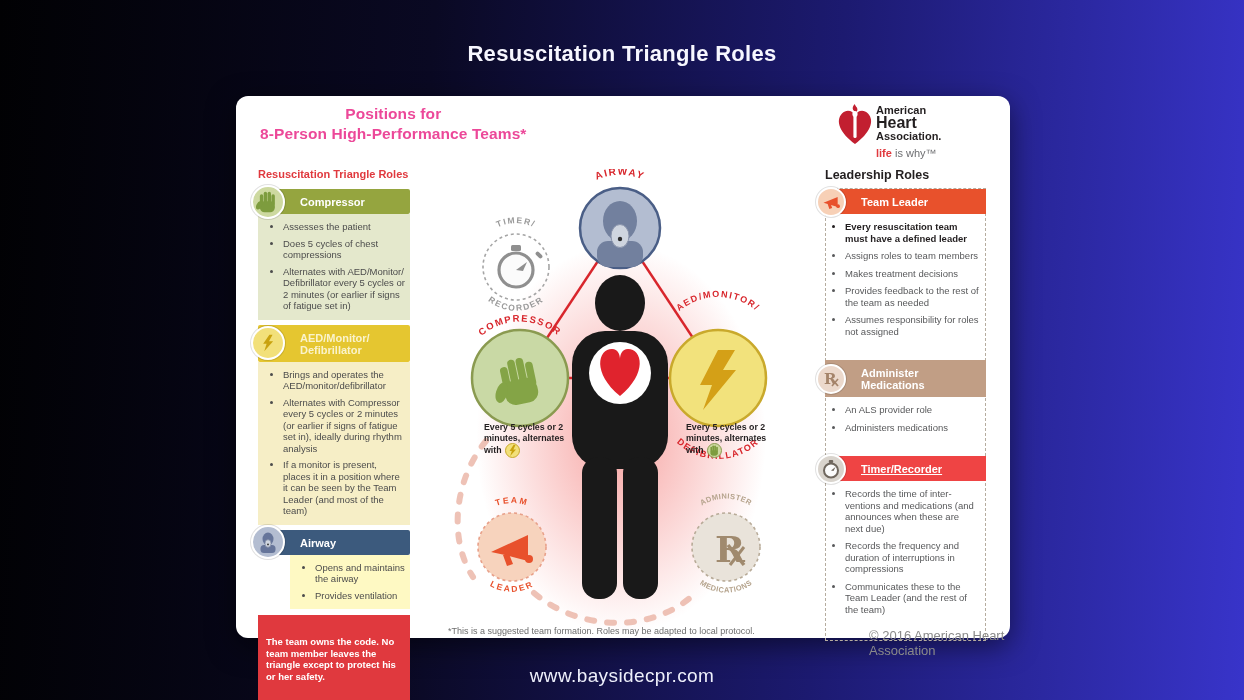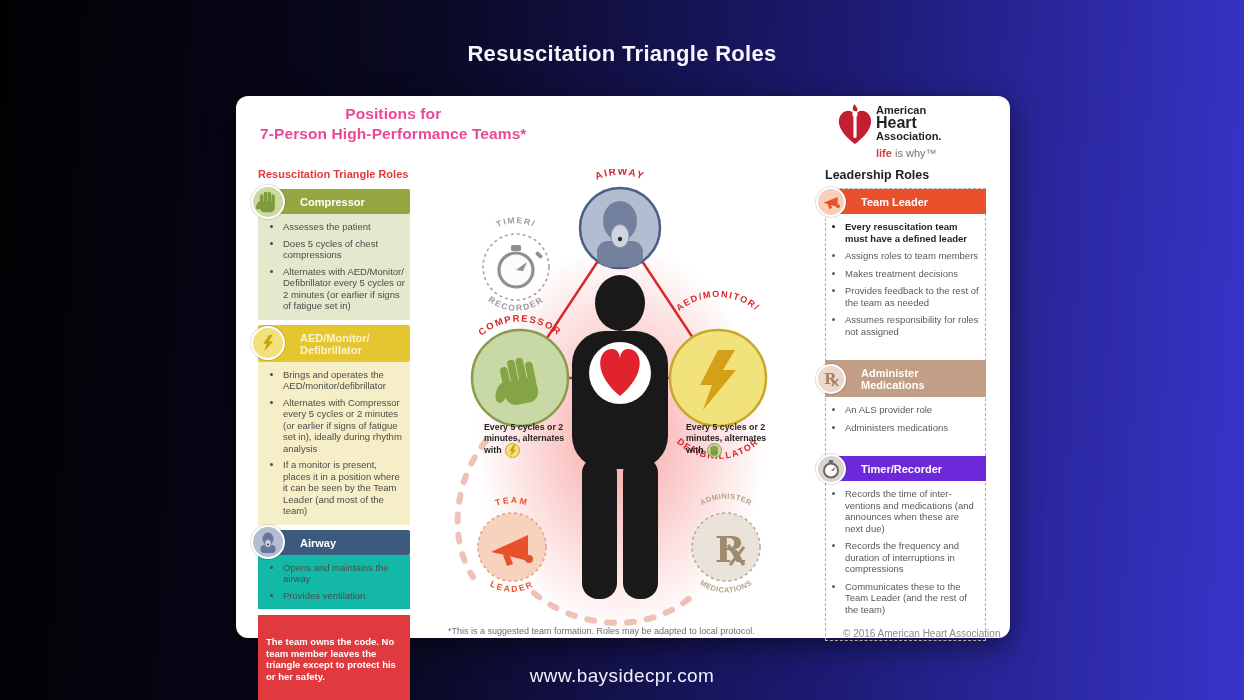--- a/index.html
+++ b/index.html
@@ -40,36 +40,36 @@
   .sec-head.navy { background:#3c5a7d; }
   .badge { position:absolute; left:-7px; top:50%; transform:translateY(-50%);
     width:34px; height:34px; border-radius:50%; border:2px solid #fff;
     box-shadow:0 0 0 1px rgba(0,0,0,.12); display:flex; align-items:center; justify-content:center; }
   .badge.b-green { background:#cdd9a0; }
   .badge.b-yellow { background:#f2e07a; }
   .badge.b-navy { background:#b3bdd1; }
   .sec-body { padding:7px 3px 8px 12px; }
   .sec-body.green { background:#e4e8cc; }
   .sec-body.yellow { background:#f6eec6; }
-  .sec-body.navy { background:#14b8a6; }
+  .sec-body.navy { background:#fef9c3;margin-left:32px; }
   .sec-body ul { margin:0; padding-left:13px; }
   .sec-body li { font-size:9.5px; line-height:11.5px; color:#4c4c4c; margin-bottom:5px; }
   .sec-body li:last-child { margin-bottom:0; }
   .warning { background:#e0393e; color:#fff; font-weight:bold; font-size:9.5px;
     line-height:11.5px; padding:21px 8px; margin-top:6px; }
 
   
   .col-right { position:absolute; left:589px; top:72px; width:161px; }
   .col-title-black { font-weight:bold; font-size:12.5px; color:#231f20; margin-bottom:6px; }
   .dashed-box { border:1.5px dashed #b5ac9f; padding-bottom:2px; }
   .rsec-head { position:relative; color:#fff; font-weight:bold; font-size:11px;
     line-height:12px; padding:7px 4px 6px 36px; margin:0 -1px; }
   .rsec-head.orange { background:#e8512c; }
   .rsec-head.tan { background:#c19e85; }
-  .rsec-head.gray { background:#6d28d9; }
+  .rsec-head.gray { background:#ef4444;text-decoration:underline; }
   .rbadge { position:absolute; left:-9px; top:50%; transform:translateY(-50%);
     width:30px; height:30px; border-radius:50%; border:2px solid #fff;
     box-shadow:0 0 0 1px rgba(0,0,0,.12); display:flex; align-items:center; justify-content:center; }
   .rbadge.b-orange { background:#f7d0b6; }
   .rbadge.b-tan { background:#ecd9cc; }
   .rbadge.b-gray { background:#d9d4cd; }
   .rsec-body { padding:7px 6px 23px 6px; }
   .rsec-body ul { margin:0; padding-left:13px; }
   .rsec-body li { font-size:9.5px; line-height:11.5px; color:#58595b; margin-bottom:6px; }
   .rsec-body li:last-child { margin-bottom:0; }
@@ -87,32 +87,32 @@
   .note { position:absolute; width:90px; font-size:8.8px; font-weight:bold;
     color:#231f20; line-height:10.5px; z-index:5; }
   .note-left { left:248px; top:326px; }
   .note-right { left:450px; top:326px; }
   .mini-icon { display:inline-block; vertical-align:-4px; margin-left:3px;
     width:15px; height:15px; border-radius:50%; }
   .mini-yellow { background:#f2e07a; border:1px solid #c9a92c; }
   .mini-green { background:#cdd9a0; border:1px solid #8a9a50; }
 
   .foot-note { position:absolute; left:212px; top:530px; font-size:9px; color:#6e6e6e; }
-  .foot-copy { position:absolute; left:607px; top:532px; font-size:10px; color:#8a8a8a; }
+  .foot-copy { position:absolute; left:633px; top:532px; font-size:13px; color:#8a8a8a; }
 </style>
 </head>
 <body>
 
 <div class="page-title">Resuscitation Triangle Roles</div>
 
 <div class="card">
 
   <div class="heading">
     <div>Positions for</div>
-    <div>7-Person High-Performance Teams*</div>
+    <div>8-Person High-Performance Teams*</div>
   </div>
 
   <div class="aha">
     <span>
       <svg width="42" height="46" viewBox="0 0 42 46">
         <path d="M21 40 C6 29 1 17 8 9.5 C12.5 5 19 6.5 21 12 C23 6.5 29.5 5 34 9.5 C41 17 36 29 21 40 Z" fill="#c21f30"></path>
         <path d="M19.2 6 C18 3.5 19.5 1 21 0 C20.6 2 23.8 3 23.4 6 C23.1 8 21.5 8.8 21.2 8.8 C21.5 7.5 20 7 19.2 6 Z" fill="#c21f30"></path>
         <rect x="19.4" y="11" width="3.2" height="23" rx="1.6" fill="#ffffff"></rect>
         <ellipse cx="21" cy="10" rx="2.6" ry="3" fill="#ffffff"></ellipse>
       </svg>

